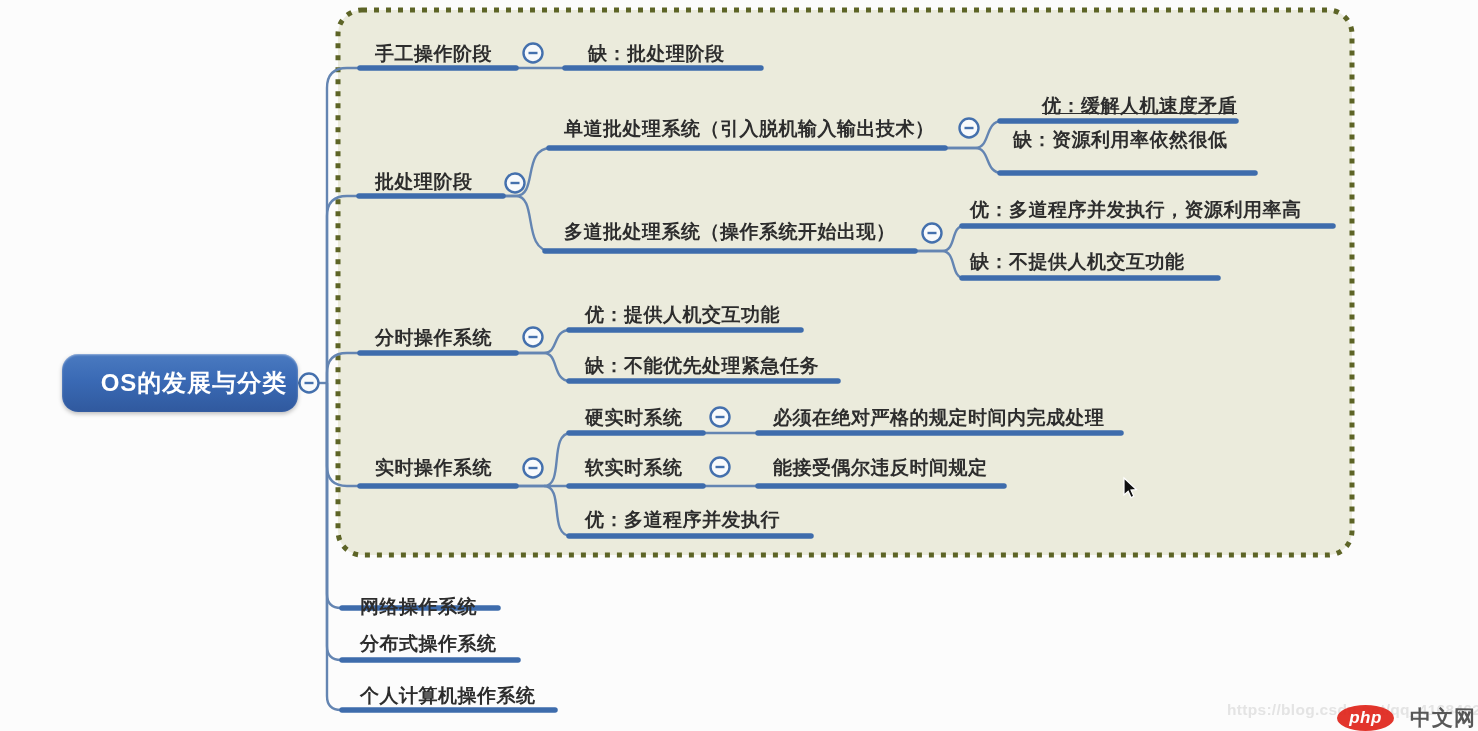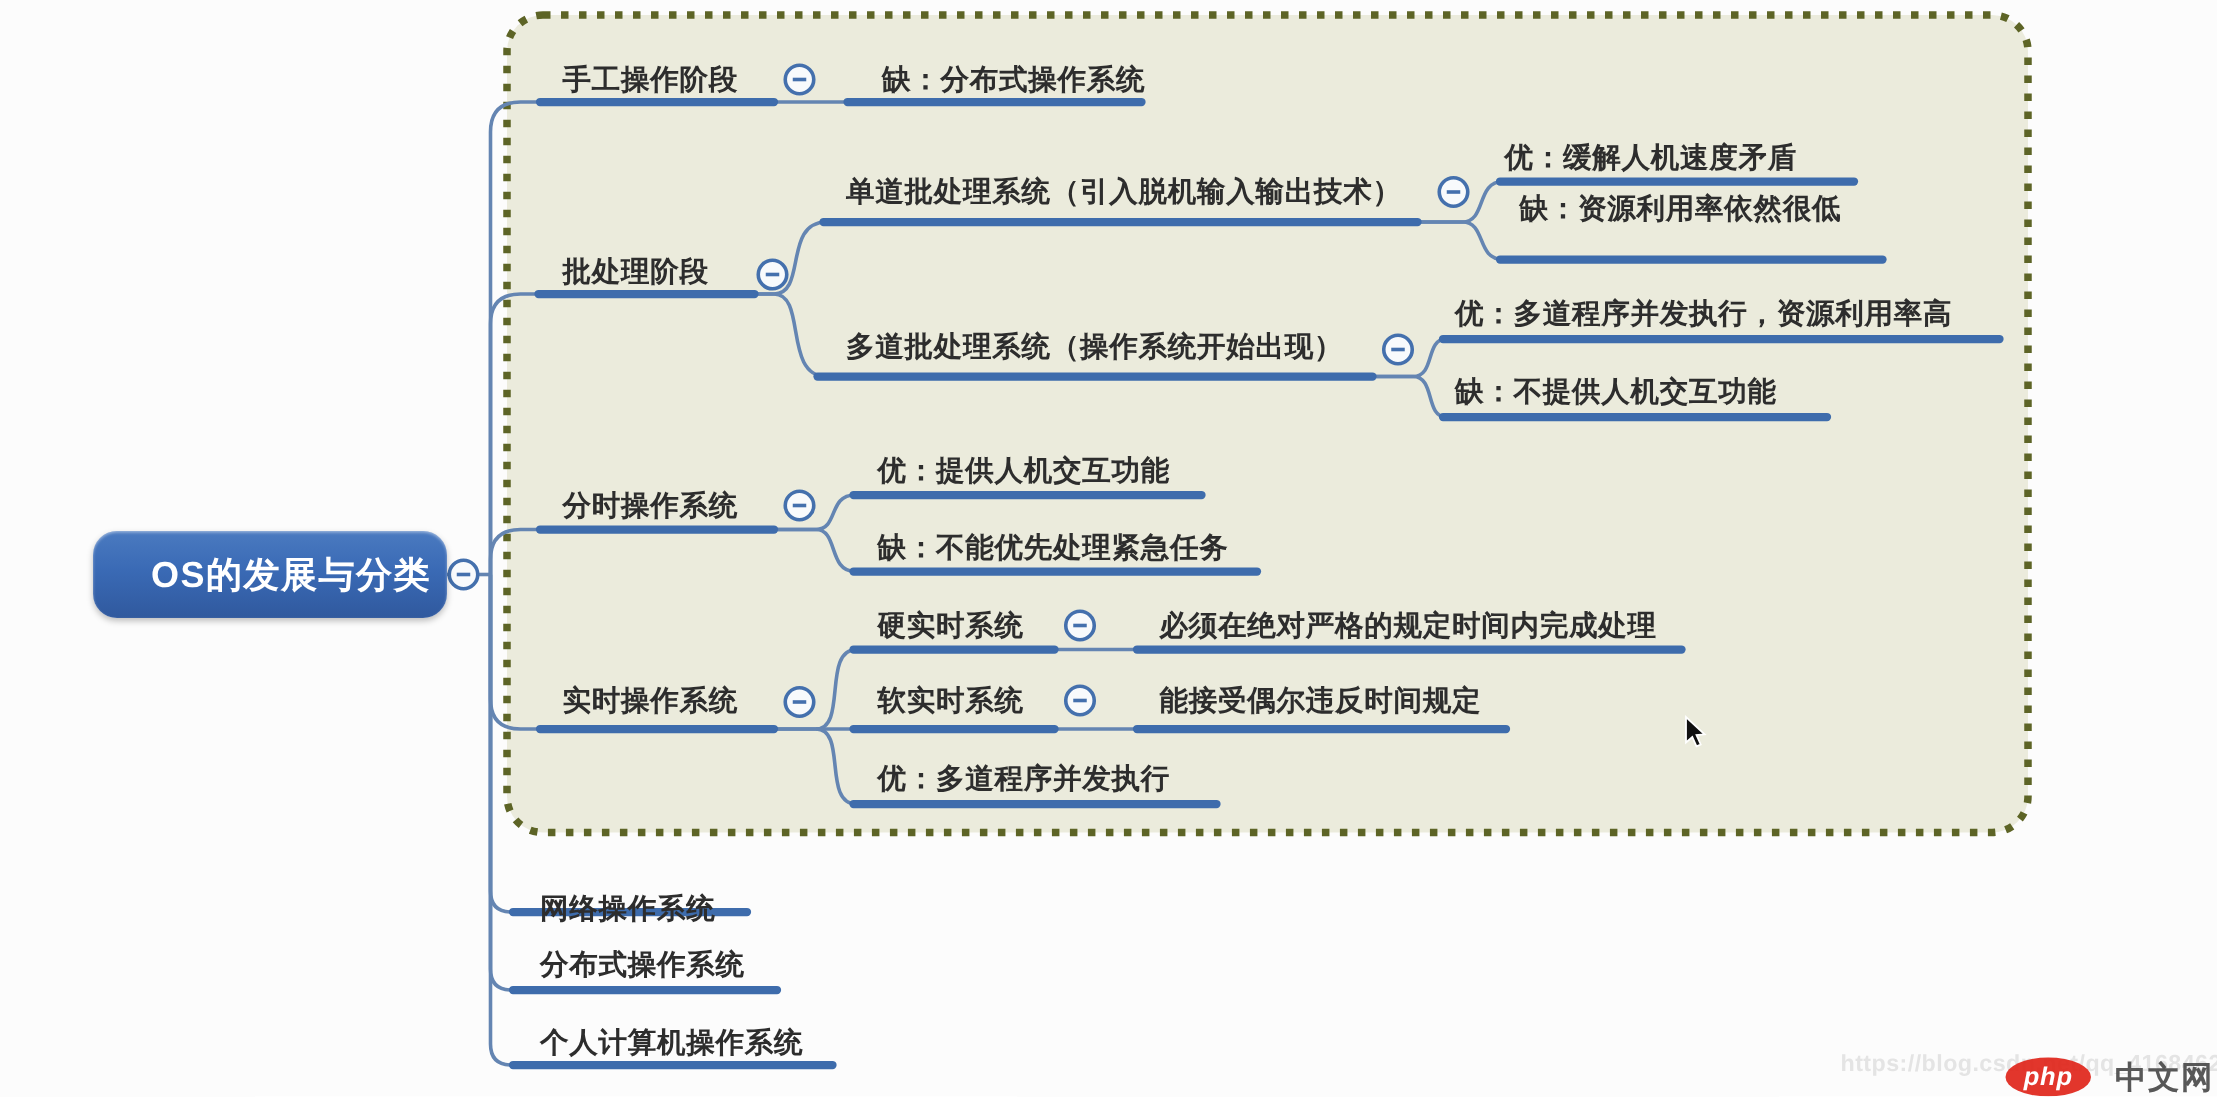--- a/index.html
+++ b/index.html
@@ -179,25 +179,25 @@
     <g transform="translate(1124,478)">
       <path d="M0,0 L0,17 L4.2,13.3 L7,19.6 L9.8,18.3 L7,12.1 L12.4,11.6 Z" fill="#101010" stroke="#ffffff" stroke-width="1.2"></path>
     </g>
   </svg>
 
   <div class="root-node">
     <span>OS的发展与分类</span>
   </div>
 
   <div class="label" style="left:375px; top:44px;">手工操作阶段</div>
-  <div class="label" style="left:588px; top:44px;">缺：分布式操作系统</div>
+  <div class="label" style="left:588px; top:44px;">缺：批处理阶段</div>
 
   <div class="label" style="left:375px; top:172px;">批处理阶段</div>
   <div class="label" style="left:564px; top:119px;">单道批处理系统（引入脱机输入输出技术）</div>
-  <div class="label" style="left:1003px; top:96px;">优：缓解人机速度矛盾</div>
+  <div class="label" style="left:1042px; top:96px;text-decoration:underline;">优：缓解人机速度矛盾</div>
   <div class="label" style="left:1013px; top:130px;text-align:center;">缺：资源利用率依然很低</div>
   <div class="label" style="left:564px; top:222px;">多道批处理系统（操作系统开始出现）</div>
   <div class="label" style="left:970px; top:200px;">优：多道程序并发执行，资源利用率高</div>
   <div class="label" style="left:970px; top:252px;">缺：不提供人机交互功能</div>
 
   <div class="label" style="left:375px; top:328px;">分时操作系统</div>
   <div class="label" style="left:585px; top:305px;">优：提供人机交互功能</div>
   <div class="label" style="left:585px; top:356px;">缺：不能优先处理紧急任务</div>
 
   <div class="label" style="left:375px; top:458px;">实时操作系统</div>

